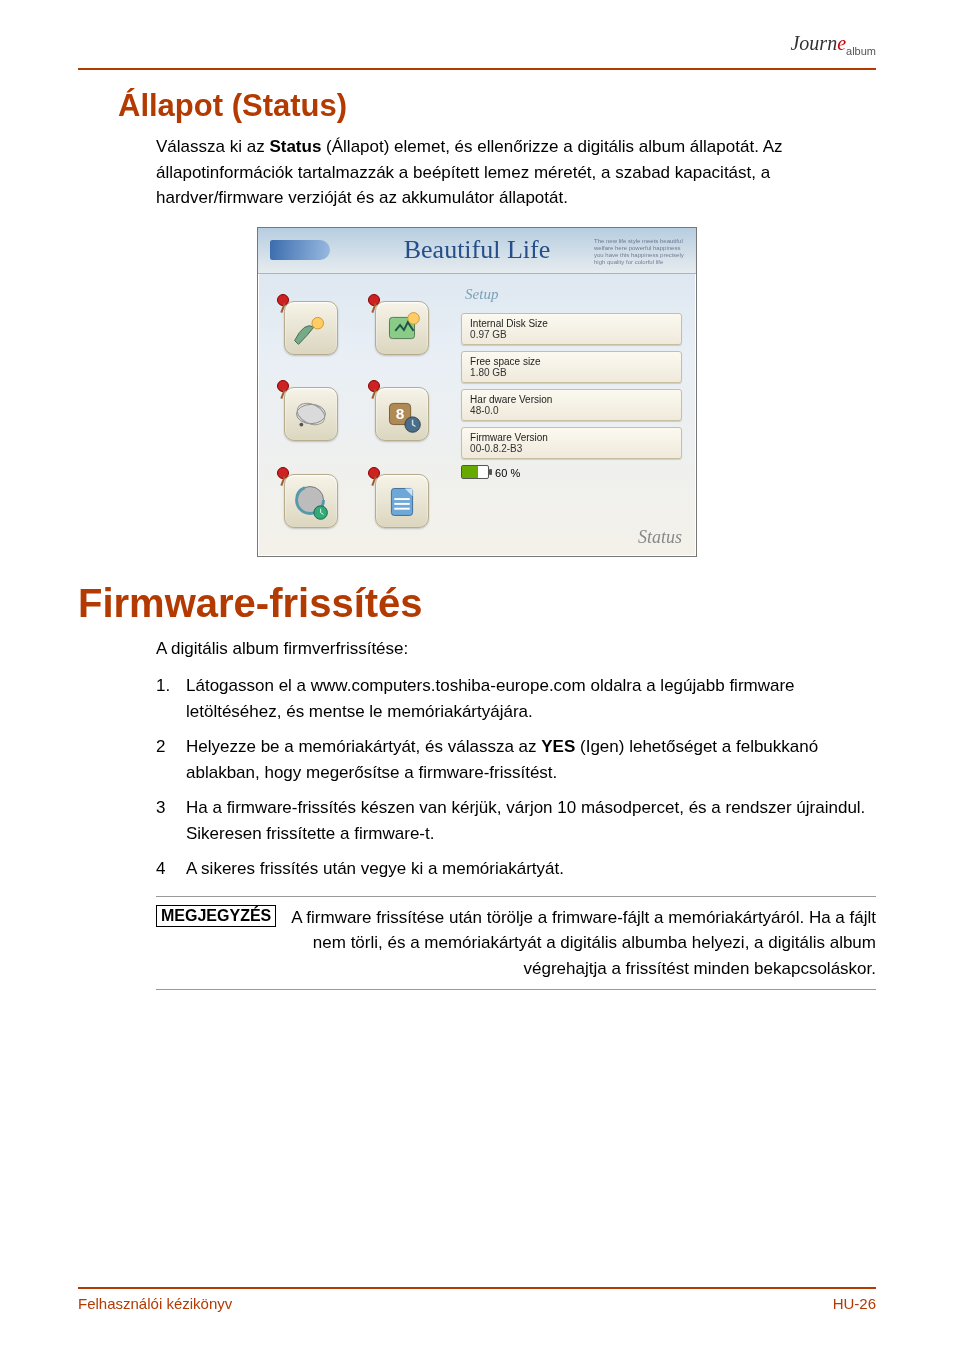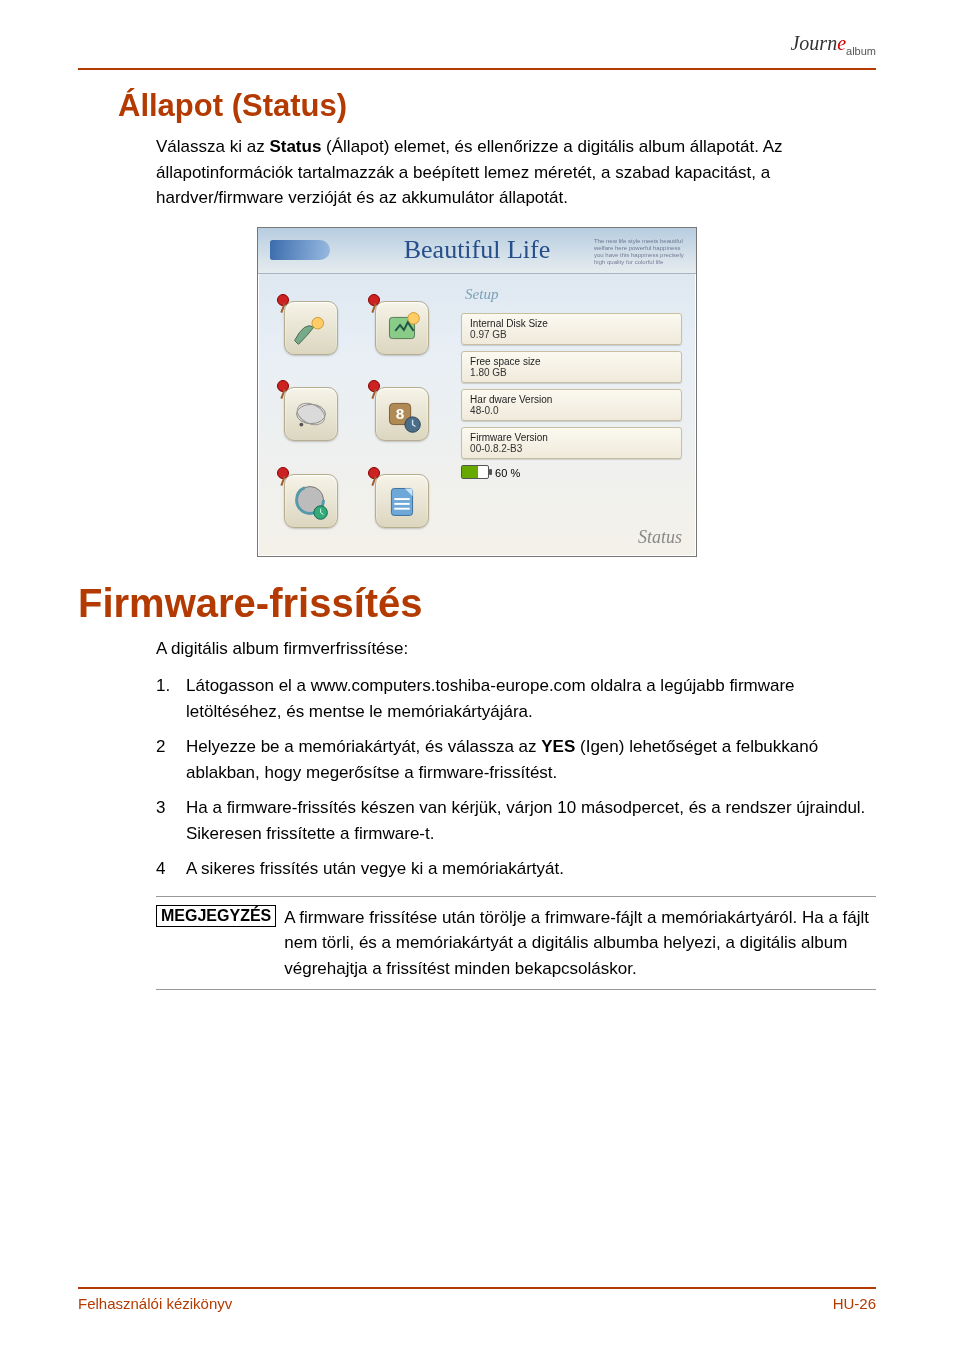--- a/index.html
+++ b/index.html
@@ -117,20 +117,21 @@
   .batt .fill{height:100%; width:60%; background:#6a0; display:block;}
   .status-label{ position:absolute; right:14px; bottom:8px; font-family:'Brush Script MT',cursive; font-style:italic; color:#888; font-size:18px;}
   
   .note-block {
     margin: 14px 0 0 78px;
     border-top:1px solid #999;
     border-bottom:1px solid #999;
     padding: 8px 0;
     display:flex;
     gap: 8px;
+    text-align: right;
   }
   .note-tag {
     border:1px solid #000;
     font-weight:bold;
     padding: 1px 4px;
     align-self:flex-start;
     font-size:16px;
     white-space:nowrap;
   }
   .note-text { font-size:17px; line-height:1.5; }

